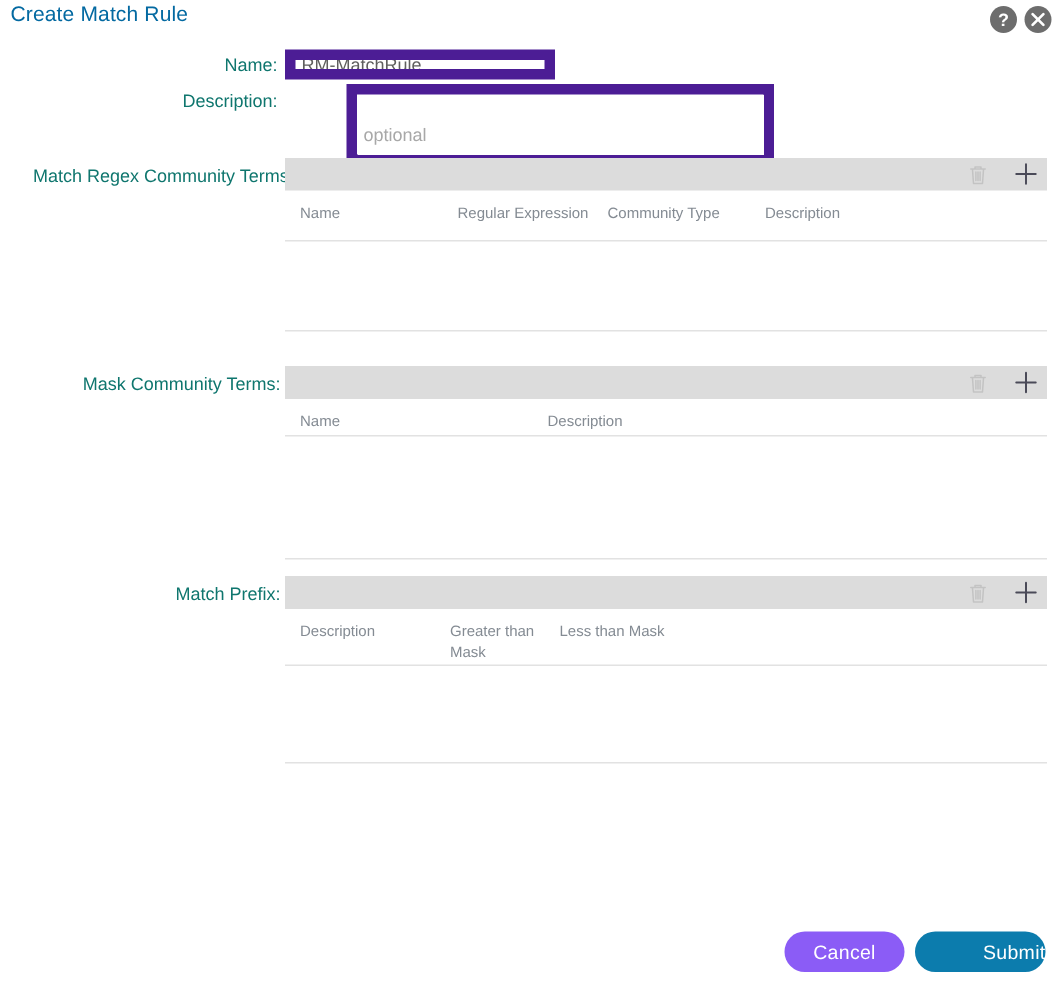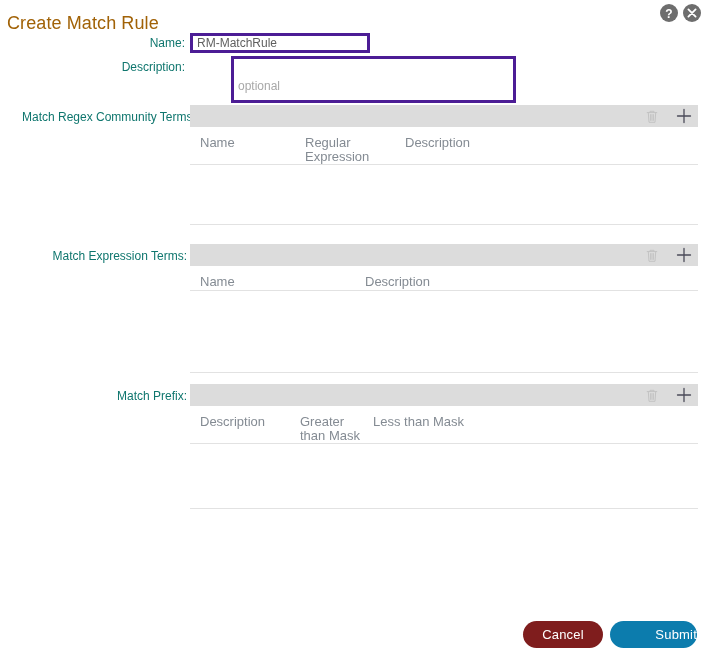--- a/index.html
+++ b/index.html
@@ -19,24 +19,24 @@
   
   .dialog-header {
     position: absolute;
     top: 0; left: 0;
     width: 707px;
     height: 28px;
   }
   .dialog-title {
     position: absolute;
     left: 7px;
-    top: 13px;
-    font-size: 18px;
+    top: 1px;
+    font-size: 14px;
     font-weight: 400;
-    color: #a16207;
+    color: #0369a1;
     letter-spacing: 0.1px;
     white-space: nowrap;
   }
   .header-icons {
     position: absolute;
     right: 6px;
     top: 4px;
     display: flex;
     gap: 5px;
     align-items: center;
@@ -63,21 +63,21 @@
     position: absolute;
     text-align: right;
     font-size: 12px;
     color: #0f766e;
     white-space: nowrap;
   }
 
   .text-input {
     position: absolute;
     box-sizing: border-box;
-    border: 3px solid #4c1d95;
+    border: 7px solid #4c1d95;
     background: #fff;
     font-family: "Liberation Sans", sans-serif;
     font-size: 12px;
     color: #5f5f5f;
     padding: 2px 4px;
     outline: none;
     border-radius: 0;
   }
   .text-input::placeholder { color: #a8a8a8; }
 
@@ -135,21 +135,21 @@
 
   .grid-header {
     display: flex;
     padding-top: 9px;
     padding-left: 10px;
     border-bottom: 1px solid #e2e2e2;
     min-height: 34px;
     box-sizing: border-box;
   }
   .grid-col {
-    font-size: 13px;
+    font-size: 10px;
     color: #848b93;
     line-height: 14px;
     box-sizing: border-box;
     padding-right: 6px;
   }
   .grid-body {
     border-bottom: 1px solid #e2e2e2;
   }
 
   
@@ -183,21 +183,21 @@
     color: #ffffff;
     font-family: "Liberation Sans", sans-serif;
     font-size: 13px;
     cursor: pointer;
     padding: 0;
     letter-spacing: 0.2px;
   }
   #cancel-button {
     right: 104px;
     width: 80px;
-    background: #7f1d1d;
+    background: #8b5cf6;
   }
   #submit-button {
     right: 10px;
     width: 87px;
     background: #0c7cad;
     text-align: right;
   }
 </style>
 </head>
 <body>
@@ -238,26 +238,27 @@
         <div class="icon-btn">
           <svg width="16" height="16" viewBox="0 0 16 16">
             <path d="M8 1.5 V14.5 M1.5 8 H14.5" stroke="#4a4a58" stroke-width="1.3" stroke-linecap="round"></path>
           </svg>
         </div>
       </div>
     </div>
     <div class="grid-header">
       <div class="grid-col" style="width:105px">Name</div>
       <div class="grid-col" style="width:100px">Regular Expression</div>
+      <div class="grid-col" style="width:105px">Community Type</div>
       <div class="grid-col" style="width:120px">Description</div>
     </div>
     <div class="grid-body"></div>
   </div>
 
-  <div class="field-label label-sec label-community">Match Expression Terms:</div>
+  <div class="field-label label-sec label-community">Mask Community Terms:</div>
   <div class="grid-section" id="section-community">
     <div class="grid-toolbar">
       <div class="toolbar-actions">
         <div class="icon-btn disabled">
           <svg width="14" height="15" viewBox="0 0 14 15">
             <path d="M2.2 3.6 h9.6 M5 3.6 v-1.3 h4 v1.3 M3.3 3.6 l0.7 9.7 h6 l0.7 -9.7 M5.6 5.6 v5.8 M7 5.6 v5.8 M8.4 5.6 v5.8" stroke="#c3c3c3" stroke-width="1" fill="none" stroke-linecap="round" stroke-linejoin="round"></path>
           </svg>
         </div>
         <div class="icon-btn">
           <svg width="16" height="16" viewBox="0 0 16 16">

